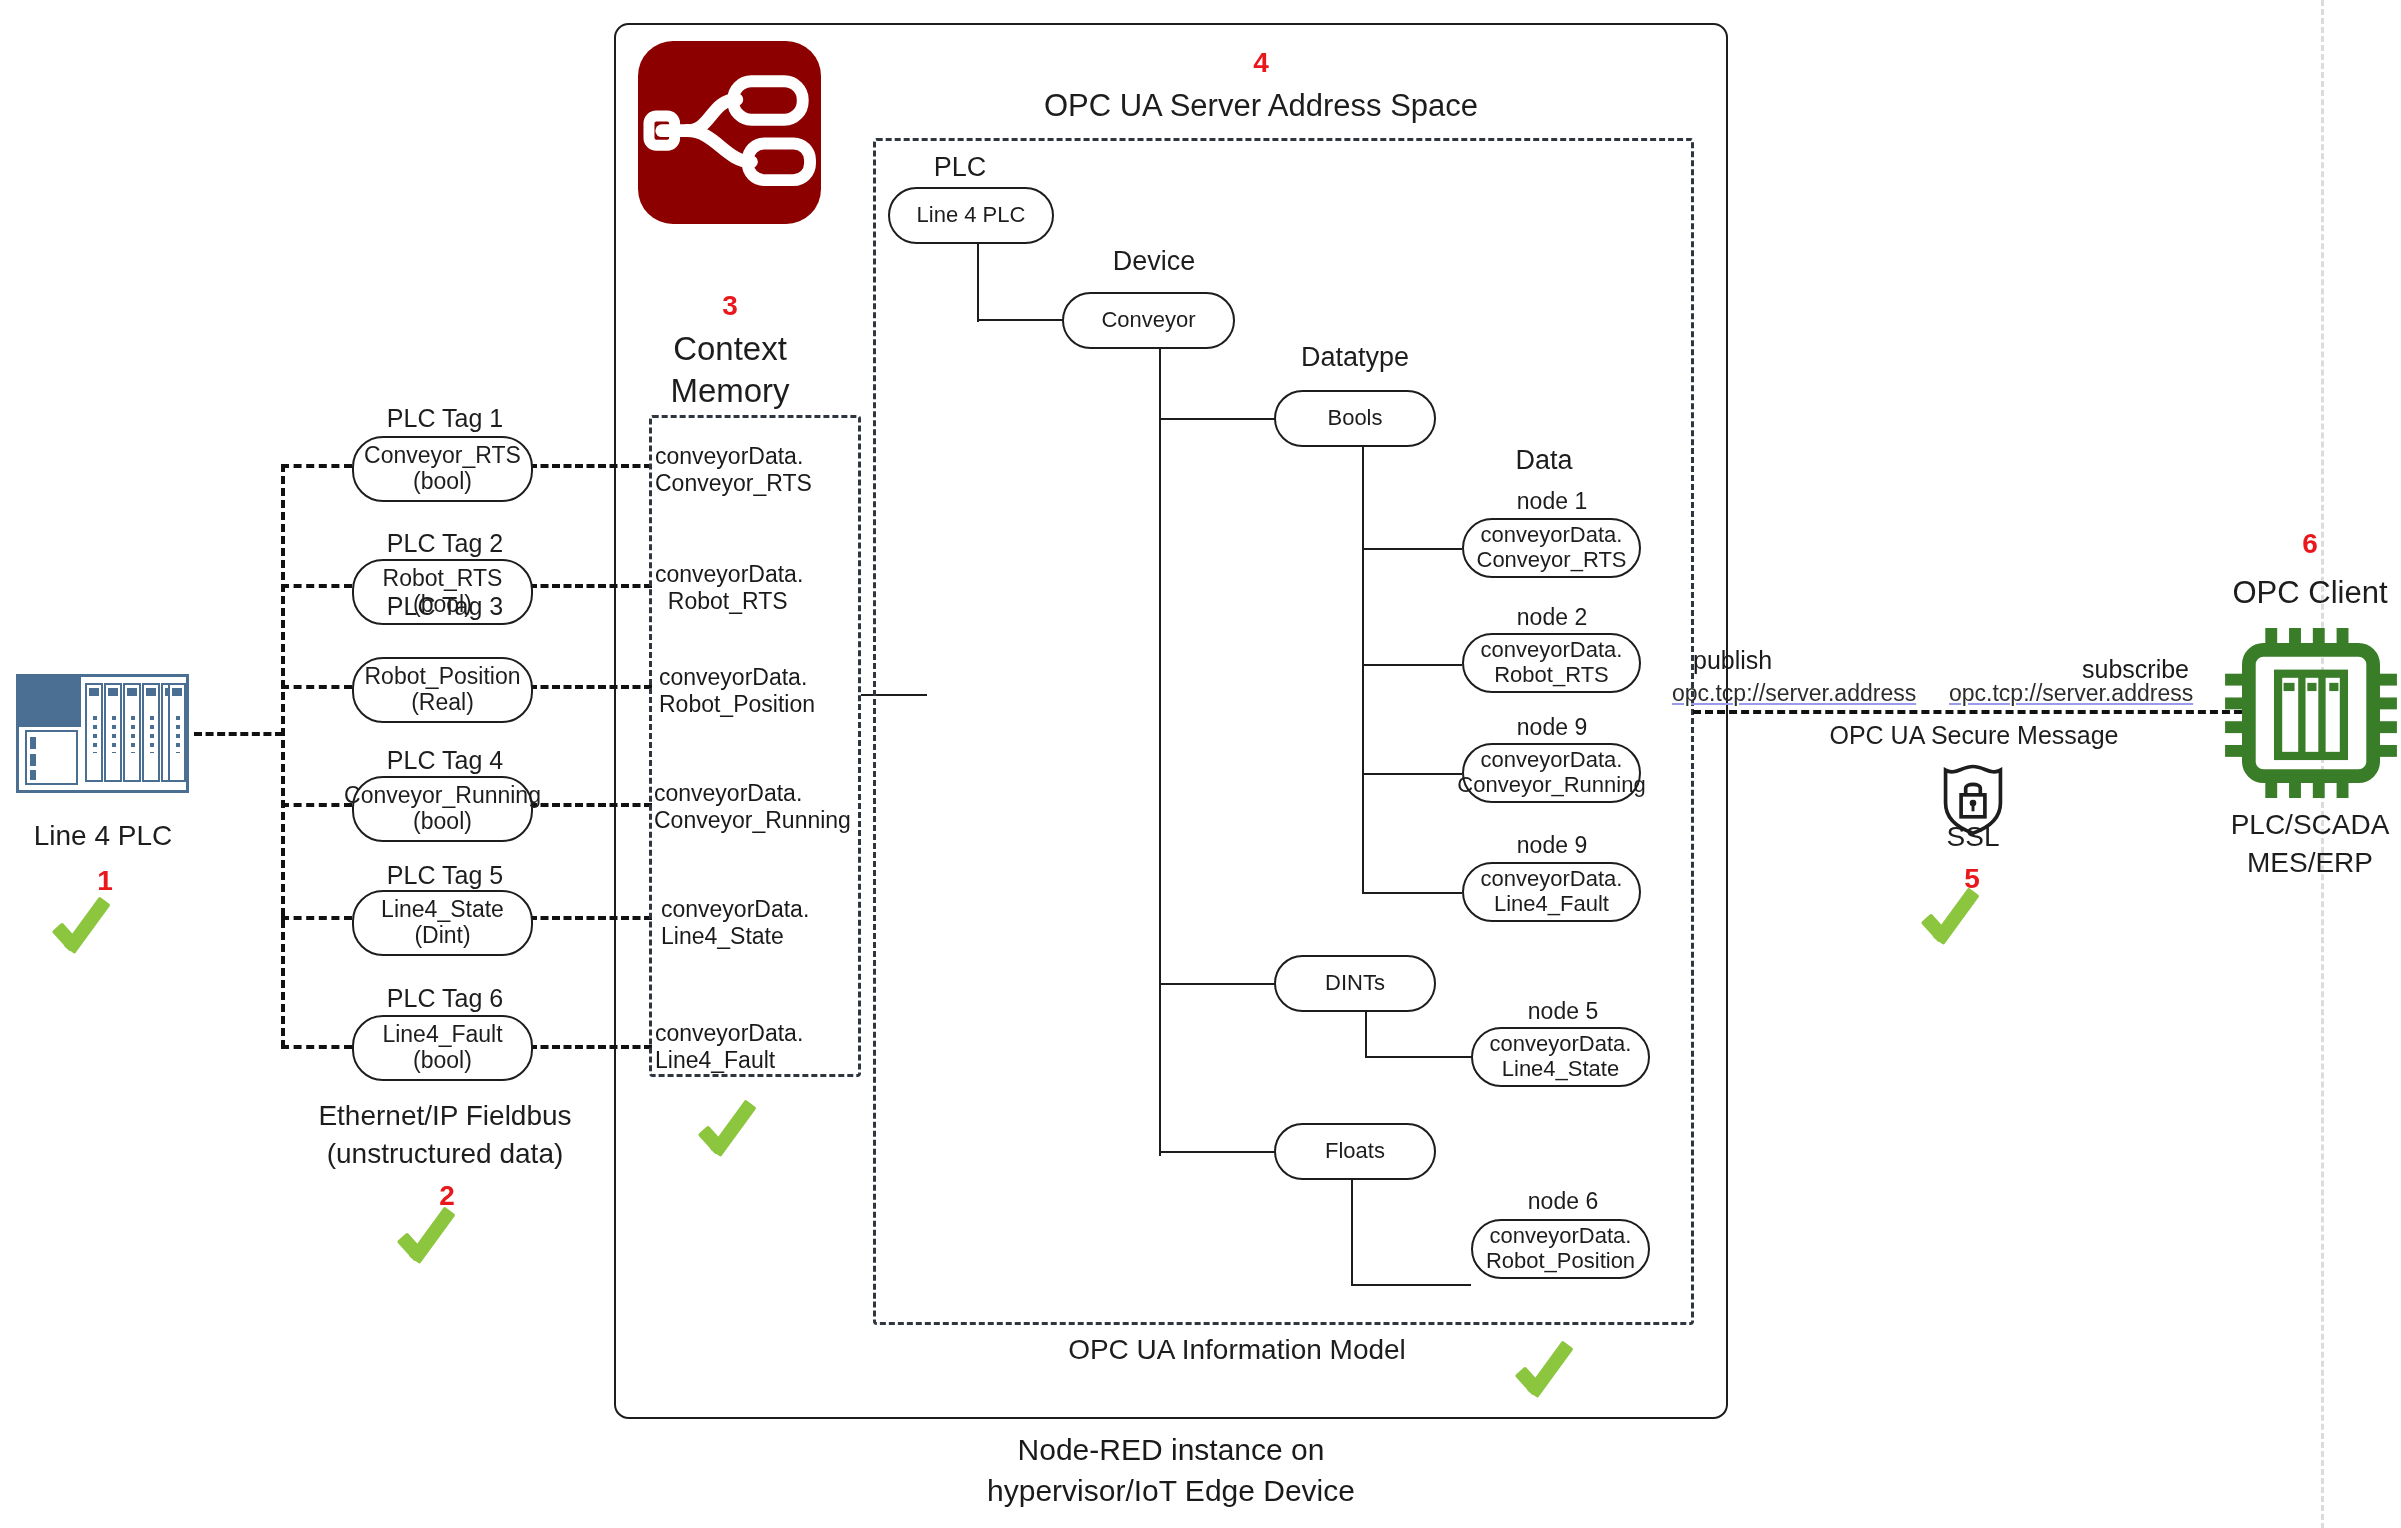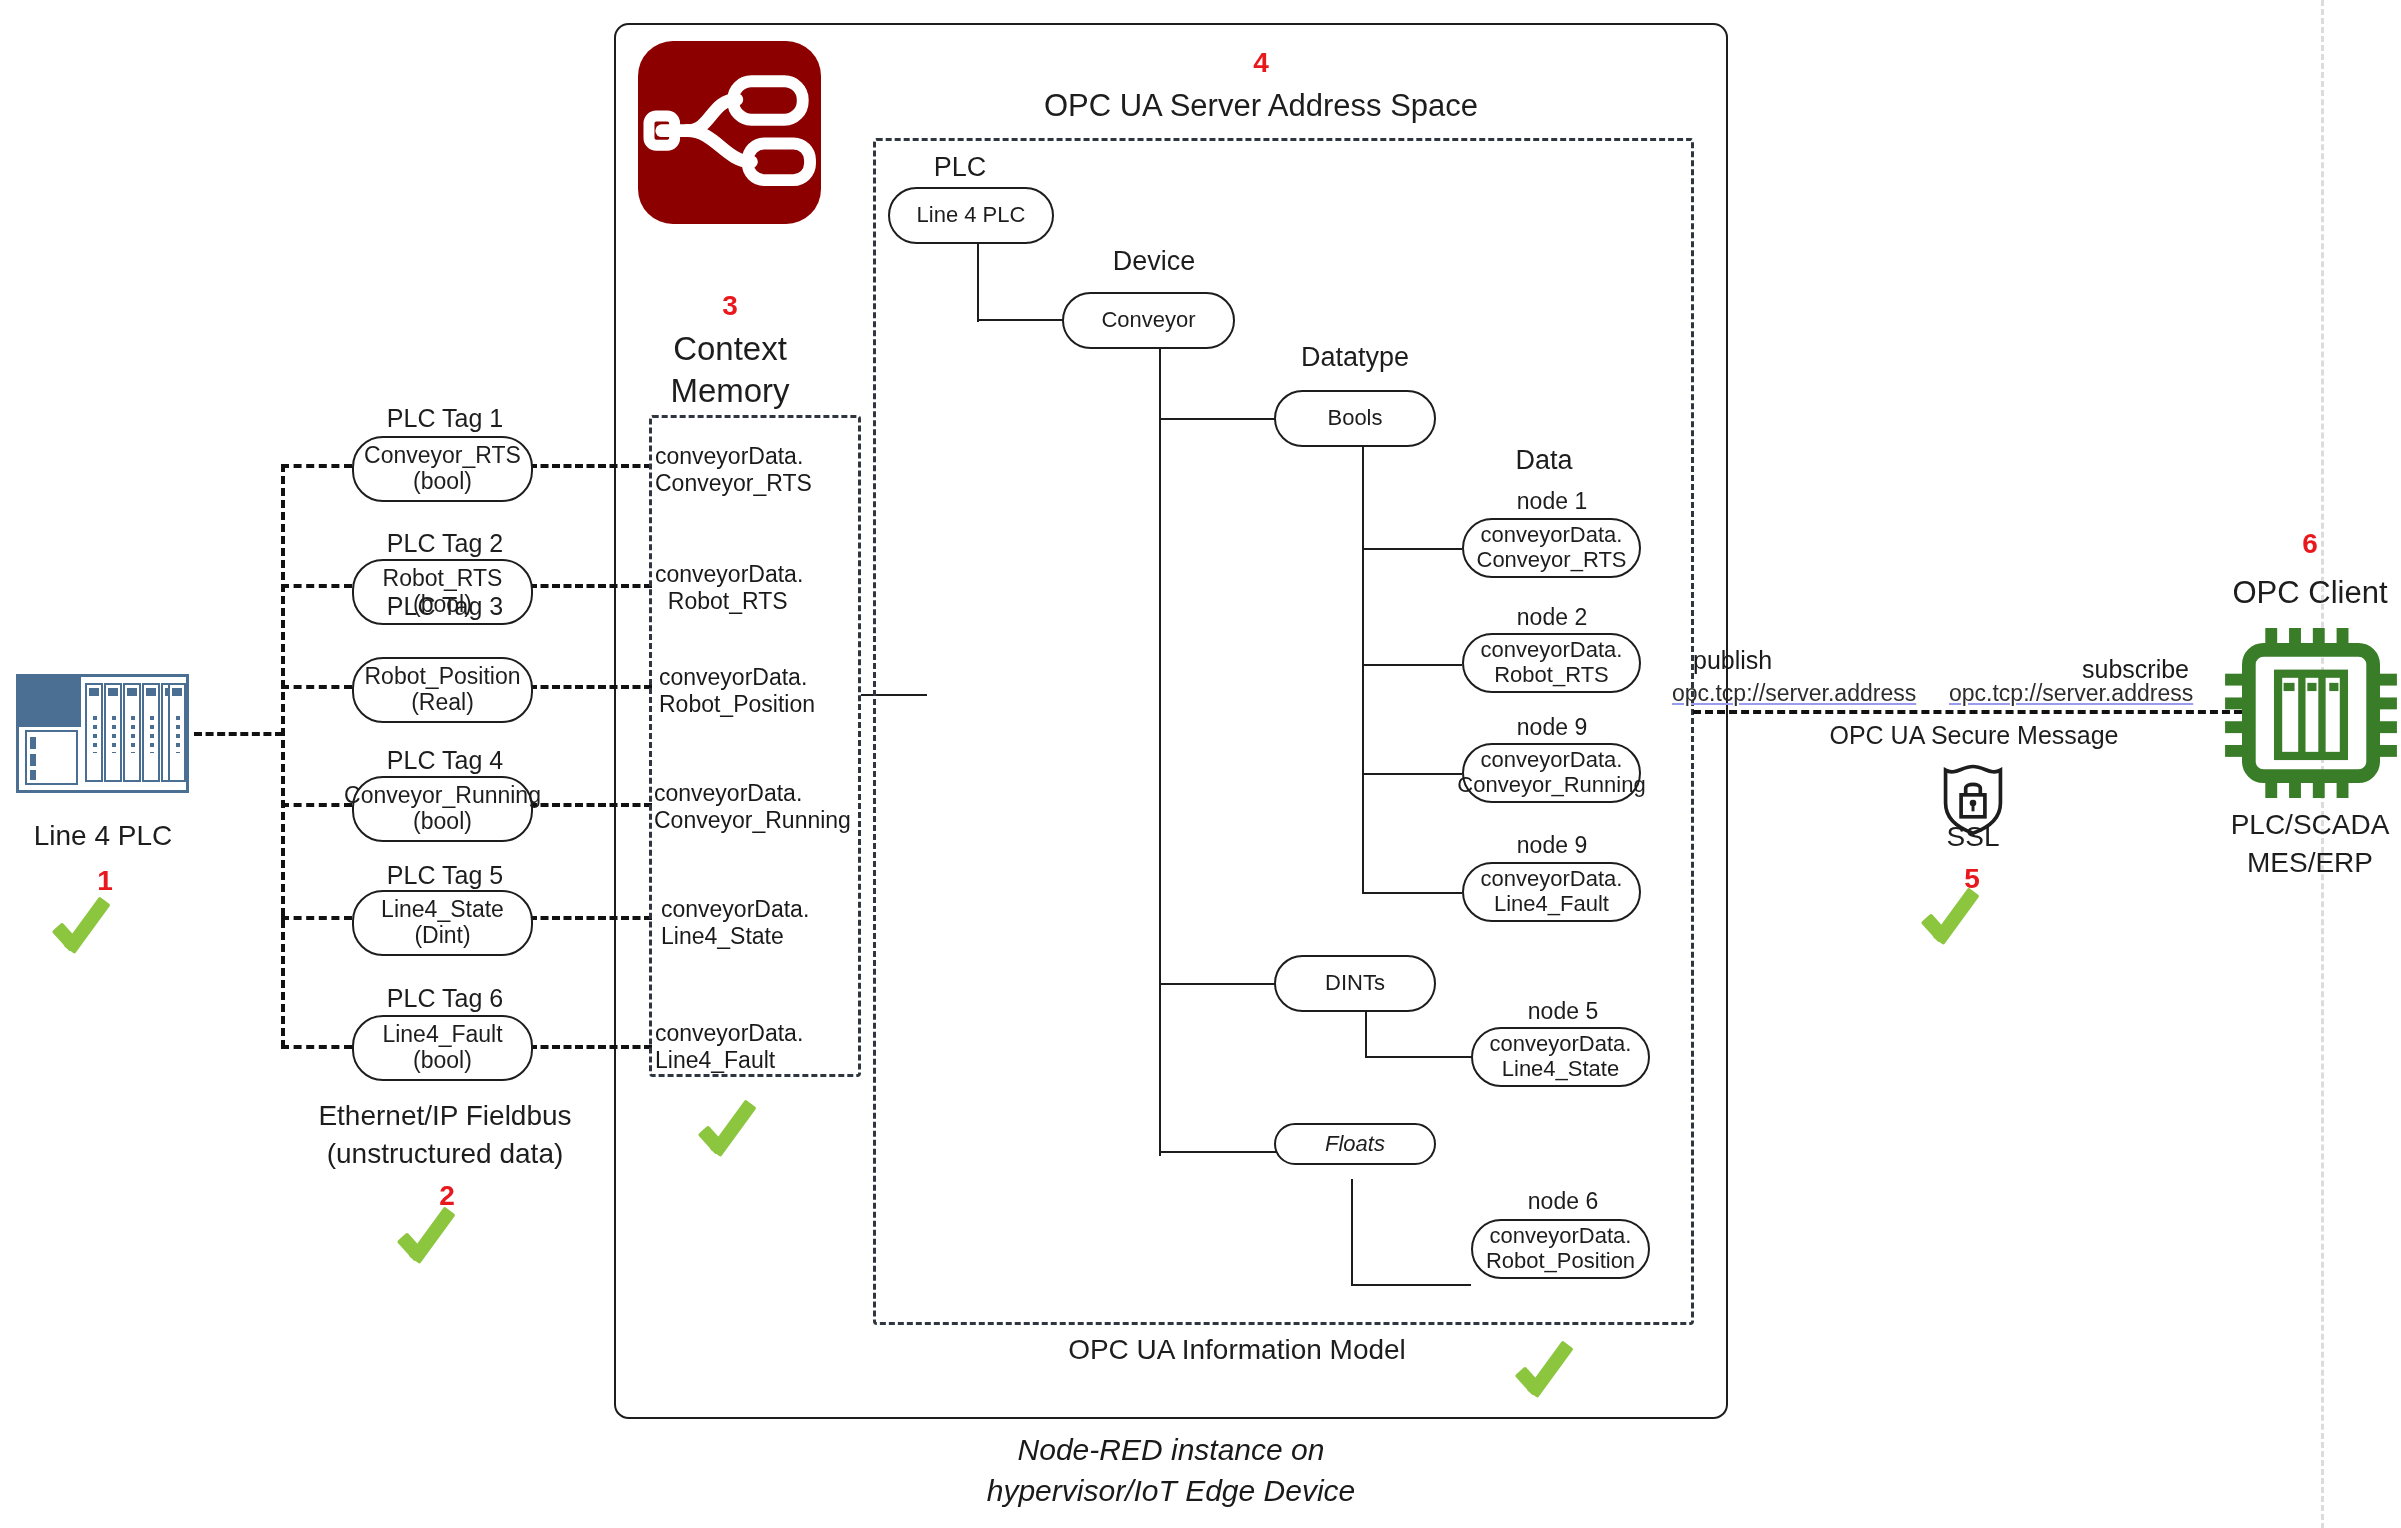--- a/index.html
+++ b/index.html
@@ -1,20 +1,20 @@
 <!DOCTYPE html>
 <html style="font-size:14.6px"><head>
 <meta charset="utf-8">
 <style>
   html,body{margin:0;padding:0;background:#ffffff;}
   body{font-family:"Liberation Sans","DejaVu Sans",sans-serif;color:#111111;}
   #canvas{position:relative;width:2401px;height:1529px;overflow:hidden;background:#fff;}
   .abs{position:absolute;}
   .txt{position:absolute;white-space:pre;line-height:1.16;color:#1a1a1a;}
-  .ctr{text-align:center;transform:translateX(-50%);font-style:italic;}
+  .ctr{text-align:center;transform:translateX(-50%);}
   .num{position:absolute;color:#e8181c;font-weight:bold;font-size:28px;transform:translateX(-50%);}
   
   .node{position:absolute;border:2.1px solid #1d1d1d;border-radius:31px;background:#fff;
         display:flex;align-items:center;justify-content:center;text-align:center;
         font-size:23px;color:#1d1d1d;line-height:1.12;box-sizing:border-box;}
   .node.small{font-size:22px;}
   .lbl{position:absolute;font-size:25px;color:#1d1d1d;transform:translateX(-50%);text-align:left;white-space:pre;}
   .lbl.sm{font-size:23px;}
   
   .ln{position:absolute;background:#1d1d1d;}
@@ -188,21 +188,21 @@
   <div class="node small" style="left:1062px;top:292px;width:173px;height:57px;">Conveyor</div>
 
   <div class="ln lnv" style="left:1159px;top:349px;height:807px;"></div>
   <div class="ln lnh" style="left:1159px;top:418px;width:119px;"></div>
   <div class="ln lnh" style="left:1159px;top:983px;width:119px;"></div>
   <div class="ln lnh" style="left:1159px;top:1151px;width:119px;"></div>
 
   <div class="lbl" style="left:1355px;top:342px;font-size:27px;">Datatype</div>
   <div class="node small" style="left:1274px;top:390px;width:162px;height:57px;">Bools</div>
   <div class="node small" style="left:1274px;top:955px;width:162px;height:57px;">DINTs</div>
-  <div class="node small" style="left:1274px;top:1123px;width:162px;height:42px;font-style:italic;">Floats</div>
+  <div class="node small" style="left:1274px;top:1123px;width:162px;height:57px;">Floats</div>
 
   <div class="ln lnv" style="left:1362px;top:446px;height:447px;"></div>
   <div class="ln lnh" style="left:1362px;top:548px;width:100px;"></div>
   <div class="ln lnh" style="left:1362px;top:664px;width:100px;"></div>
   <div class="ln lnh" style="left:1362px;top:773px;width:100px;"></div>
   <div class="ln lnh" style="left:1362px;top:892px;width:100px;"></div>
 
   <div class="ln lnv" style="left:1365px;top:1011px;height:47px;"></div>
   <div class="ln lnh" style="left:1365px;top:1056px;width:107px;"></div>
 

